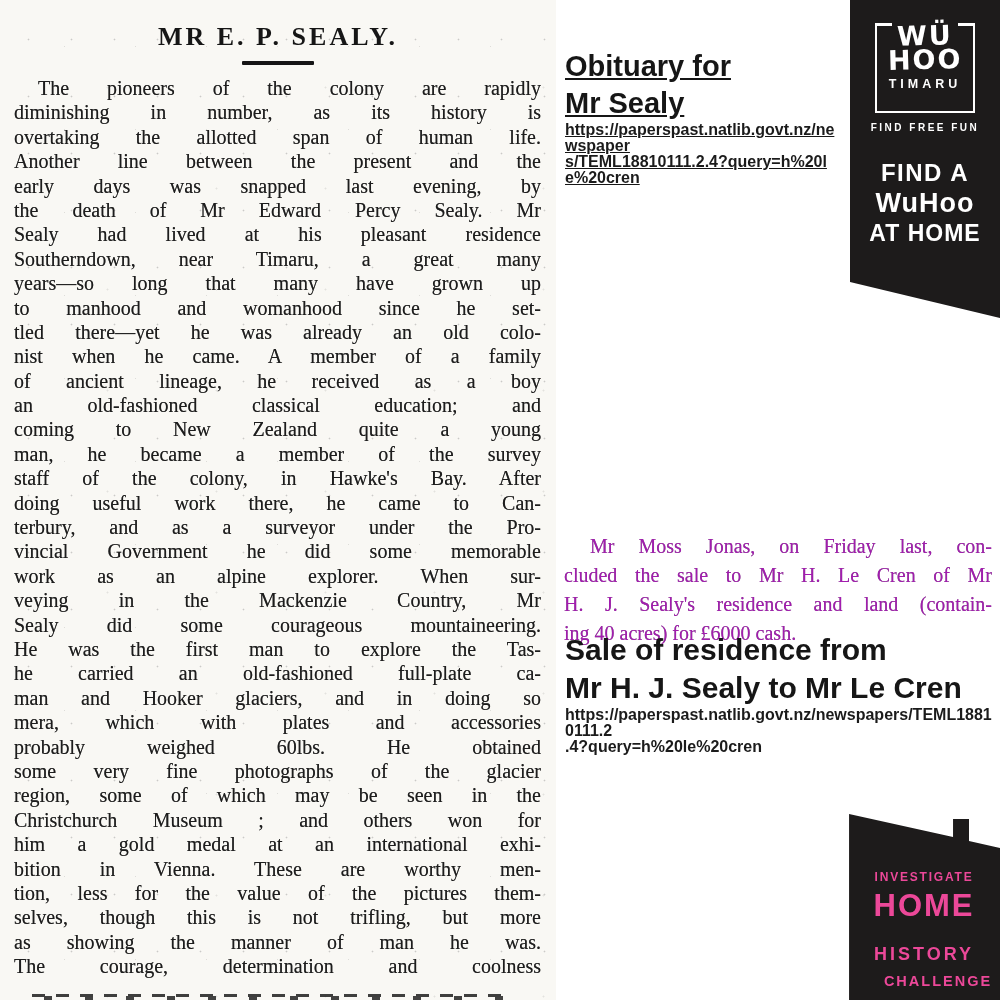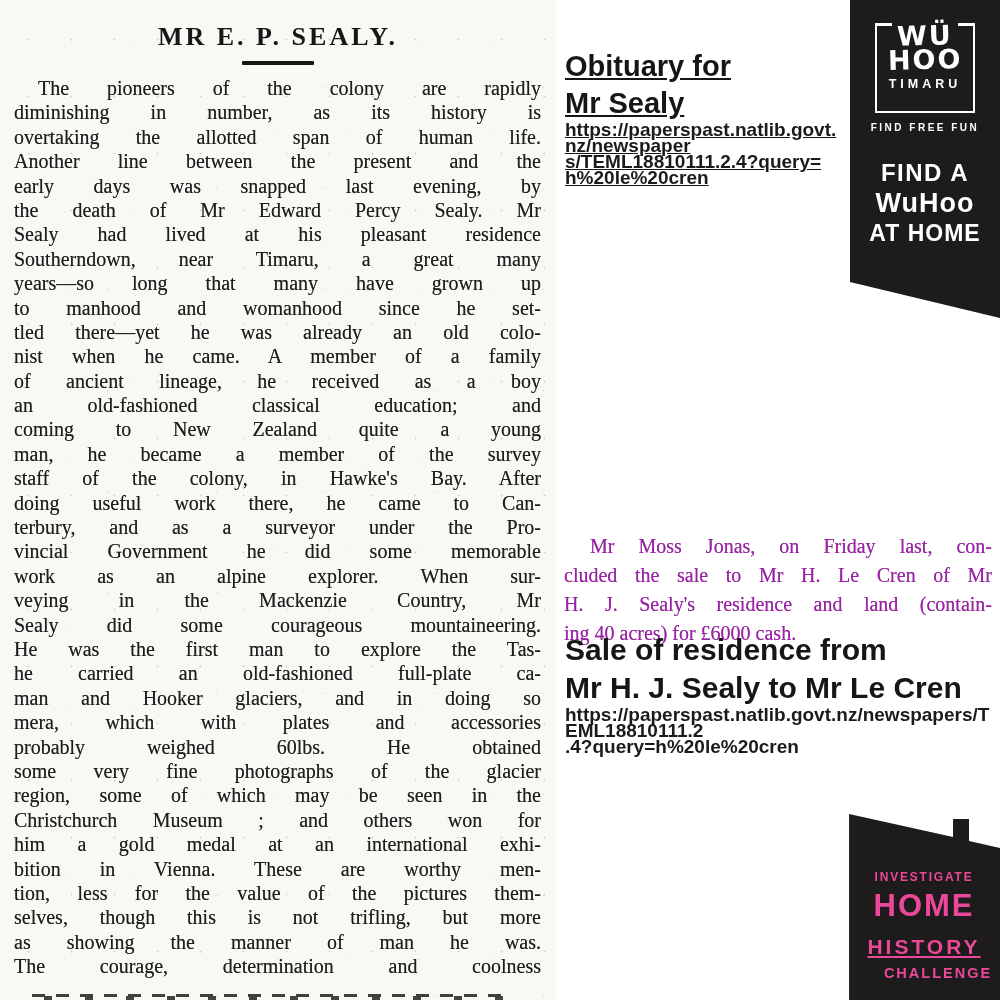--- a/index.html
+++ b/index.html
@@ -42,21 +42,21 @@
     background-size:100% 3px,100% 6px;background-repeat:no-repeat;
     background-position:0 0,3px 2px;
   }
 
   
   .label-block{position:absolute;left:565px;color:#161616;}
   .label-obituary{top:48px;width:280px;text-decoration:underline;}
   .label-sale{top:631px;width:430px;}
   .label-title{font-weight:bold;font-size:29px;line-height:37px;letter-spacing:0;}
   .label-sale .label-title{font-size:30px;line-height:38px;}
-  .label-url{font-weight:bold;font-size:19px;line-height:16px;word-break:break-all;color:#1b1b1b;}
+  .label-url{font-weight:bold;font-size:16px;line-height:16px;word-break:break-all;color:#1b1b1b;}
 
   .sale-clipping{
     position:absolute;left:564px;top:532px;width:428px;
     font-family:"Liberation Serif",serif;color:#a21caf;
   }
   .sc-line{
     font-size:20px;height:29px;line-height:29px;
     text-align:justify;text-align-last:justify;
     text-shadow:0 0 0.5px rgba(10,10,10,.5);
   }
@@ -91,21 +91,21 @@
 
   
   .house-badge{
     position:absolute;left:848px;top:810px;width:152px;height:190px;
     background:#1d1b1b;color:#ec4899;
     clip-path:polygon(0.7% 2.1%,69.1% 14.2%,69.1% 4.7%,79.6% 4.7%,79.6% 16.3%,100% 20%,100% 100%,0.7% 100%);
     display:flex;flex-direction:column;align-items:center;text-align:center;
   }
   .hs-line1{margin-top:60px;font-size:12px;font-weight:bold;letter-spacing:1.8px;line-height:15px;}
   .hs-line2{font-size:31px;font-weight:bold;letter-spacing:2px;line-height:35px;margin-top:3px;}
-  .hs-line3{font-size:21px;font-weight:bold;letter-spacing:3px;line-height:27px;margin-top:10px;text-decoration:underline;}
+  .hs-line3{font-size:18px;font-weight:bold;letter-spacing:3px;line-height:27px;margin-top:18px;}
   .hs-line4{font-size:14.5px;font-weight:bold;letter-spacing:2px;line-height:18px;margin-top:4px;margin-left:28px;}
 </style>
 </head>
 <body>
 
 <div class="newspaper">
   <div class="np-headline">MR E. P. SEALY.</div>
   <div class="np-divider"></div>
   <div class="np-body">
       <div class="np-line">The pioneers of the colony are rapidly</div>

